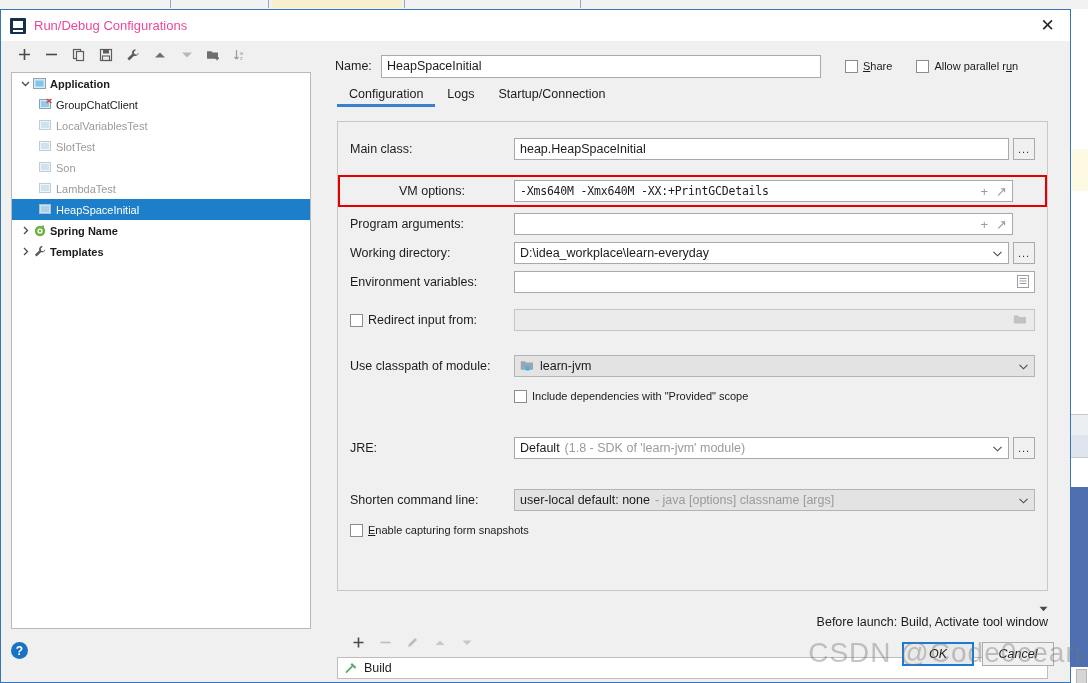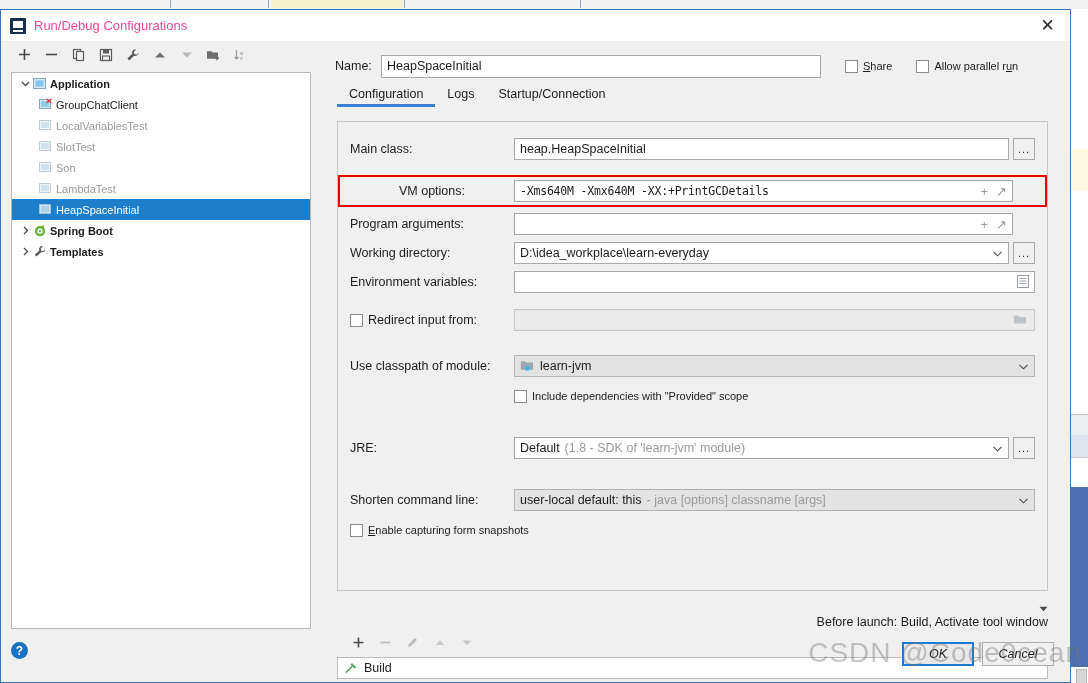--- a/index.html
+++ b/index.html
@@ -283,21 +283,21 @@
             </svg>
         </span>
         <span class="tree-ico">
           <svg width="14" height="13" viewBox="0 0 14 13">
               <circle cx="7" cy="7" r="5.2" fill="#6db33f"></circle>
               <path d="M9.5 1.5l1.2 2.2" stroke="#6db33f" stroke-width="1.6"></path>
               <circle cx="7" cy="7" r="2.6" fill="#ffffff"></circle>
               <circle cx="7" cy="7" r="1.2" fill="#6db33f"></circle>
             </svg>
         </span>
-        <span class="lbl bold">Spring Boot</span>
+        <span class="lbl bold">Spring Name</span>
       </div>
 
       <div class="tree-row indent1">
         <span class="tw">
           <svg width="9" height="9" viewBox="0 0 9 9">
               <path d="M3 1l3.5 3.5L3 8" stroke="#4a4a4a" stroke-width="1.3" fill="none"></path>
             </svg>
         </span>
         <span class="tree-ico">
           <svg width="14" height="13" viewBox="0 0 14 14">
@@ -482,21 +482,21 @@
             <span class="browse">...</span>
           </span>
         </div>
 
         <div style="height:26px"></div>
 
         <div class="frow">
           <span class="flabel">Shorten command line:</span>
           <span class="fctl">
             <span class="combo gray">
-              <span>user-local default: this</span>
+              <span>user-local default: none</span>
               <span class="muted" style="margin-left:5px;">- java [options] classname [args]</span>
               <span class="caret">
                 <svg width="9" height="6" viewBox="0 0 9 6">
                     <path d="M0.5 0.8L4.5 4.8 8.5 0.8" stroke="#4a4a4a" stroke-width="1.1" fill="none"></path>
                   </svg>
               </span>
             </span>
           </span>
         </div>
 

